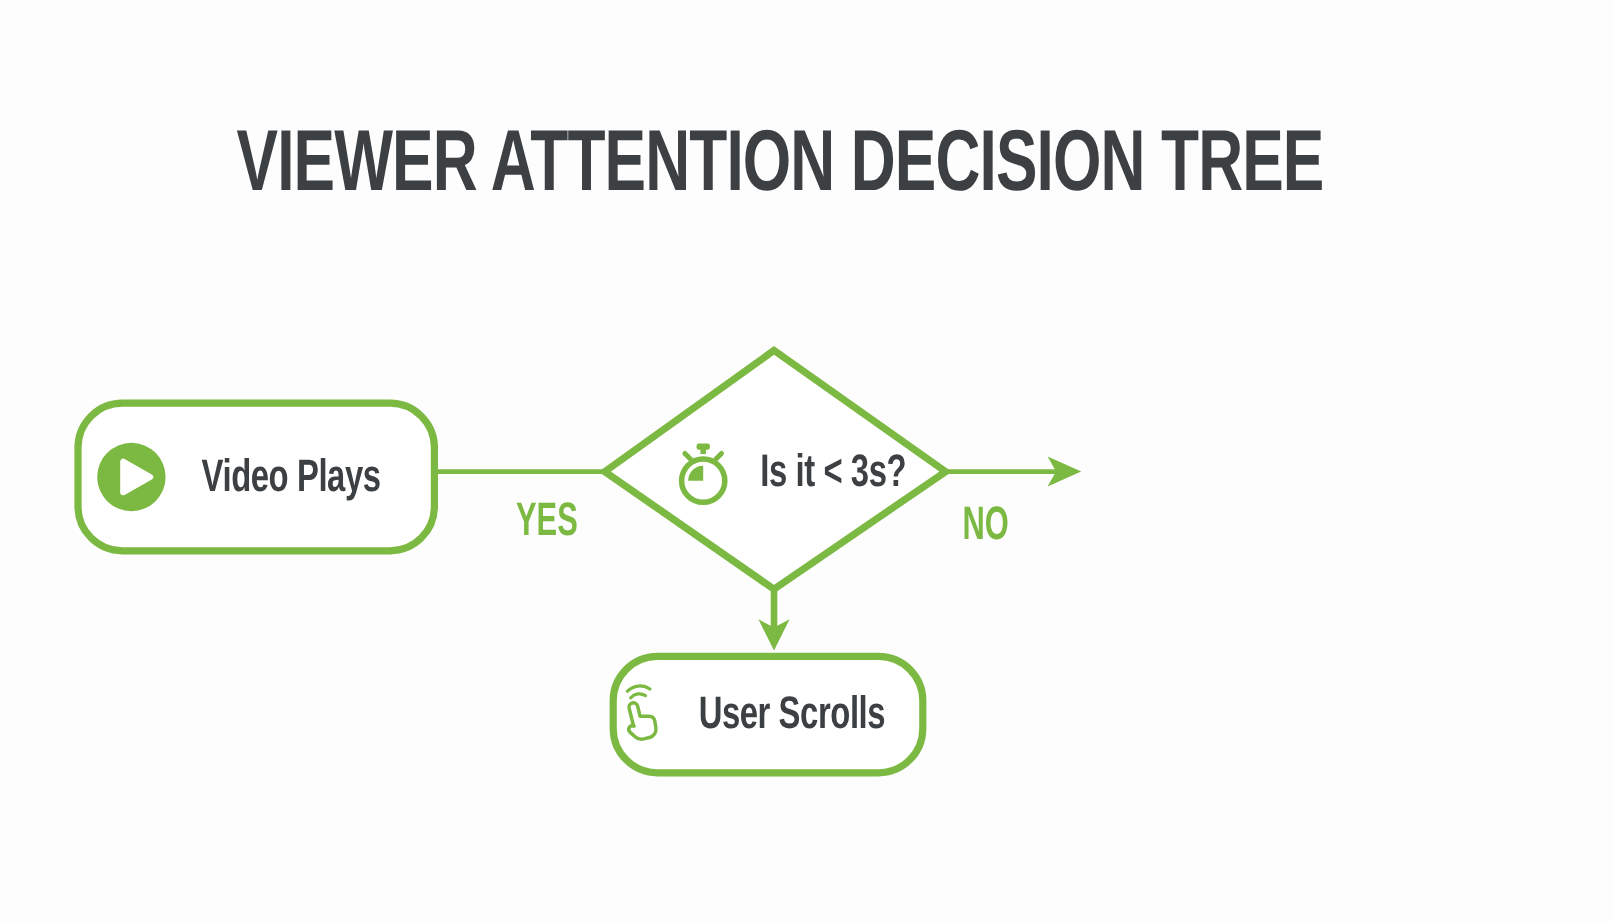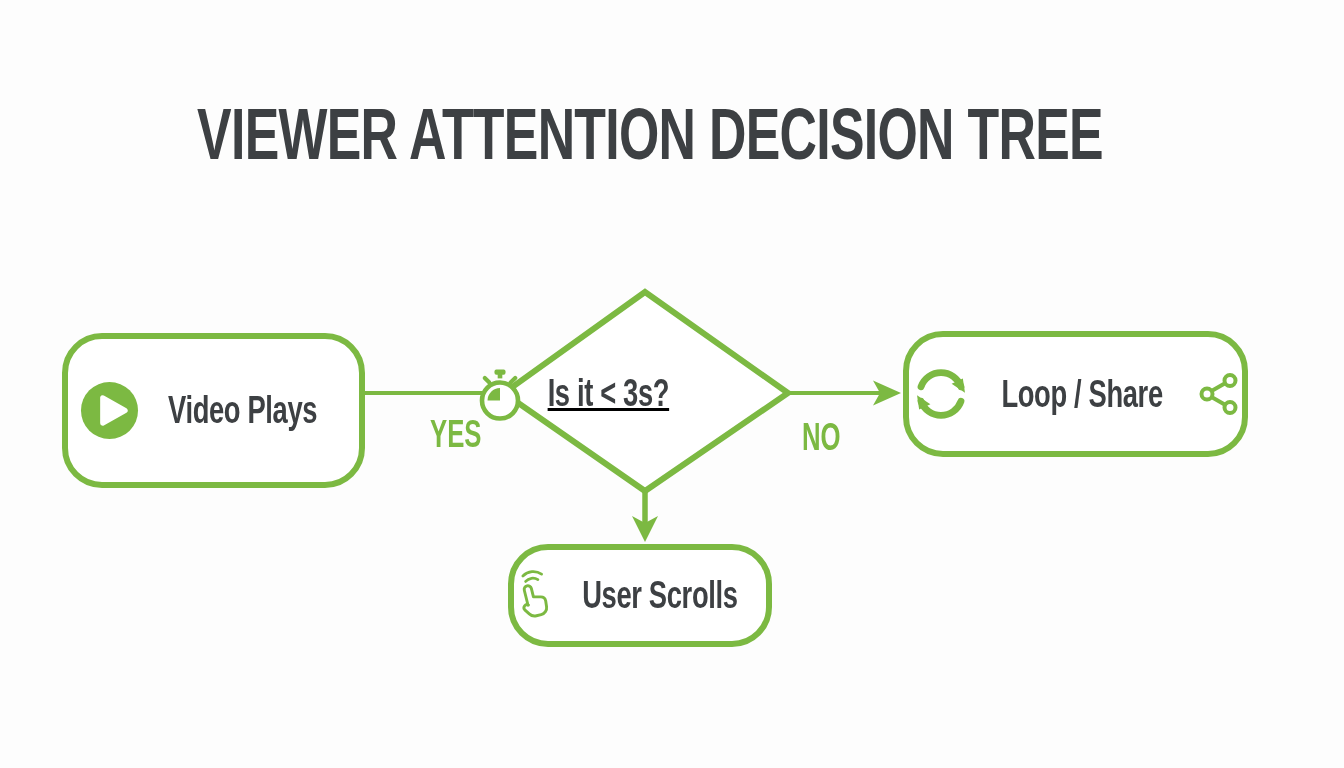--- a/index.html
+++ b/index.html
@@ -41,33 +41,33 @@
   .node {
     position: absolute;
     box-sizing: border-box;
     background: #ffffff;
     border: 6px solid #7cb942;
     border-radius: 40px;
     display: flex;
     align-items: center;
     justify-content: center;
   }
-  .node-video   { left: 62px;  top: 333px; width: 303px; height: 155px; gap: 0; }
+  .node-video   { left: 62px;  top: 333px; width: 303px; height: 129px; gap: 0; }
   .node-loop    { left: 903px; top: 331px; width: 345px; height: 126px; gap: 0px; }
   .node-scroll  { left: 508px; top: 544px; width: 264px; height: 103px; gap: 0px; }
   .decision-content {
     position: absolute;
-    left: 476px;
+    left: 528px;
     top: 300px;
     width: 284px;
     height: 186px;
     display: flex;
     align-items: center;
+    justify-content: center;
     gap: 0px;
-    text-decoration: underline;
   }
   .node-label {
     display: inline-block;
     font-size: 38px;
     font-weight: bold;
     color: #3d4043;
     white-space: nowrap;
     transform: scaleX(0.72);
     letter-spacing: -0.5px;
   }
@@ -123,36 +123,20 @@
       <rect x="20" y="1.5" width="12" height="5.5" rx="2" fill="#7cb942"></rect>
       <rect x="23.5" y="5" width="5" height="6" fill="#7cb942"></rect>
       <line x1="9.5" y1="10.5" x2="14.5" y2="15.5" stroke="#7cb942" stroke-width="4.5" stroke-linecap="round"></line>
       <line x1="42.5" y1="10.5" x2="37.5" y2="15.5" stroke="#7cb942" stroke-width="4.5" stroke-linecap="round"></line>
       <circle cx="26" cy="35" r="19.5" fill="#ffffff" stroke="#7cb942" stroke-width="5"></circle>
       <path d="M26,35 L26,21.5 A13.5,13.5 0 0 0 12.5,35 Z" fill="#7cb942"></path>
     </svg>
     <span class="node-label">Is it &lt; 3s?</span>
   </div>
 
-  <div class="node node-loop">
-    <svg class="icon" width="58" height="58" viewBox="0 0 60 60">
-      <path d="M9.3,22.5 A22,22 0 0 1 50.7,22.5" fill="none" stroke="#7cb942" stroke-width="7" stroke-linecap="round"></path>
-      <polygon points="54.8,28.6 52.6,13.9 41,19.4" fill="#7cb942"></polygon>
-      <path d="M50.7,37.5 A22,22 0 0 1 9.3,37.5" fill="none" stroke="#7cb942" stroke-width="7" stroke-linecap="round"></path>
-      <polygon points="5.2,31.4 7.4,46.1 19,40.6" fill="#7cb942"></polygon>
-    </svg>
-    <span class="node-label">Loop / Share</span>
-    <svg class="icon" width="40" height="44" viewBox="0 0 40 44" style="margin-left:4px">
-      <line x1="9" y1="21" x2="30" y2="9" stroke="#7cb942" stroke-width="4"></line>
-      <line x1="9" y1="23" x2="30" y2="35" stroke="#7cb942" stroke-width="4"></line>
-      <circle cx="8" cy="22" r="5.5" fill="#ffffff" stroke="#7cb942" stroke-width="4"></circle>
-      <circle cx="31" cy="8.5" r="5.5" fill="#ffffff" stroke="#7cb942" stroke-width="4"></circle>
-      <circle cx="31" cy="35.5" r="5.5" fill="#ffffff" stroke="#7cb942" stroke-width="4"></circle>
-    </svg>
-  </div>
 
   <div class="node node-scroll">
     <svg class="icon" width="40" height="52" viewBox="0 0 44 54">
       <path d="M15,11 A10.5,10.5 0 0 1 28.5,9" fill="none" stroke="#7cb942" stroke-width="3" stroke-linecap="round"></path>
       <path d="M12,5 A16,16 0 0 1 32.5,3" fill="none" stroke="#7cb942" stroke-width="3" stroke-linecap="round"></path>
       <g transform="rotate(-14 22 34)">
         <path d="M17,36 L17,19 a4,4 0 0 1 8,0 L25,28.5 l7.8,2 a5.5,5.5 0 0 1 4.2,5.5 l-0.6,6.5 a7.8,7.8 0 0 1 -7.8,7 h-5.4 a8.6,8.6 0 0 1 -7.2,-3.9 l-3.7,-5.5 a3.4,3.4 0 0 1 5.2,-4.2 z" fill="#ffffff" stroke="#7cb942" stroke-width="3.2" stroke-linejoin="round"></path>
       </g>
     </svg>
     <span class="node-label">User Scrolls</span>

